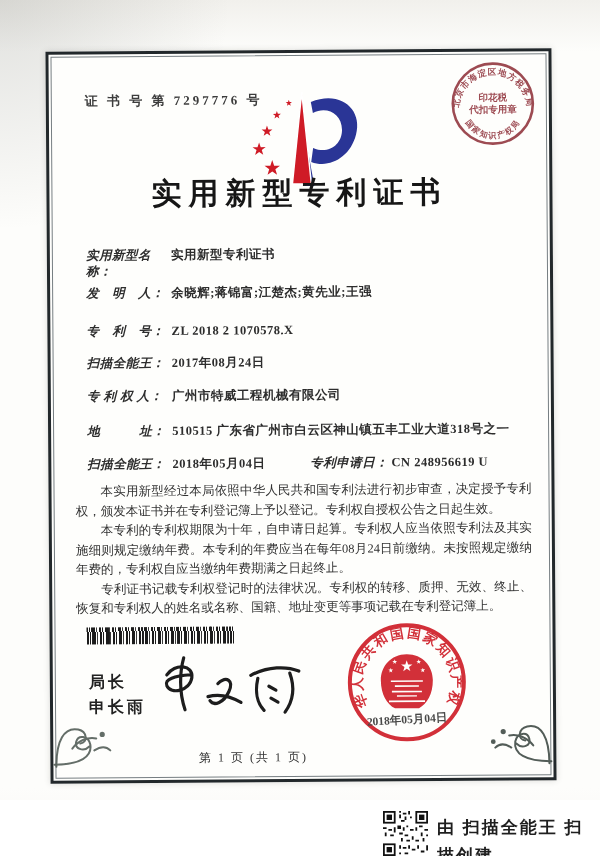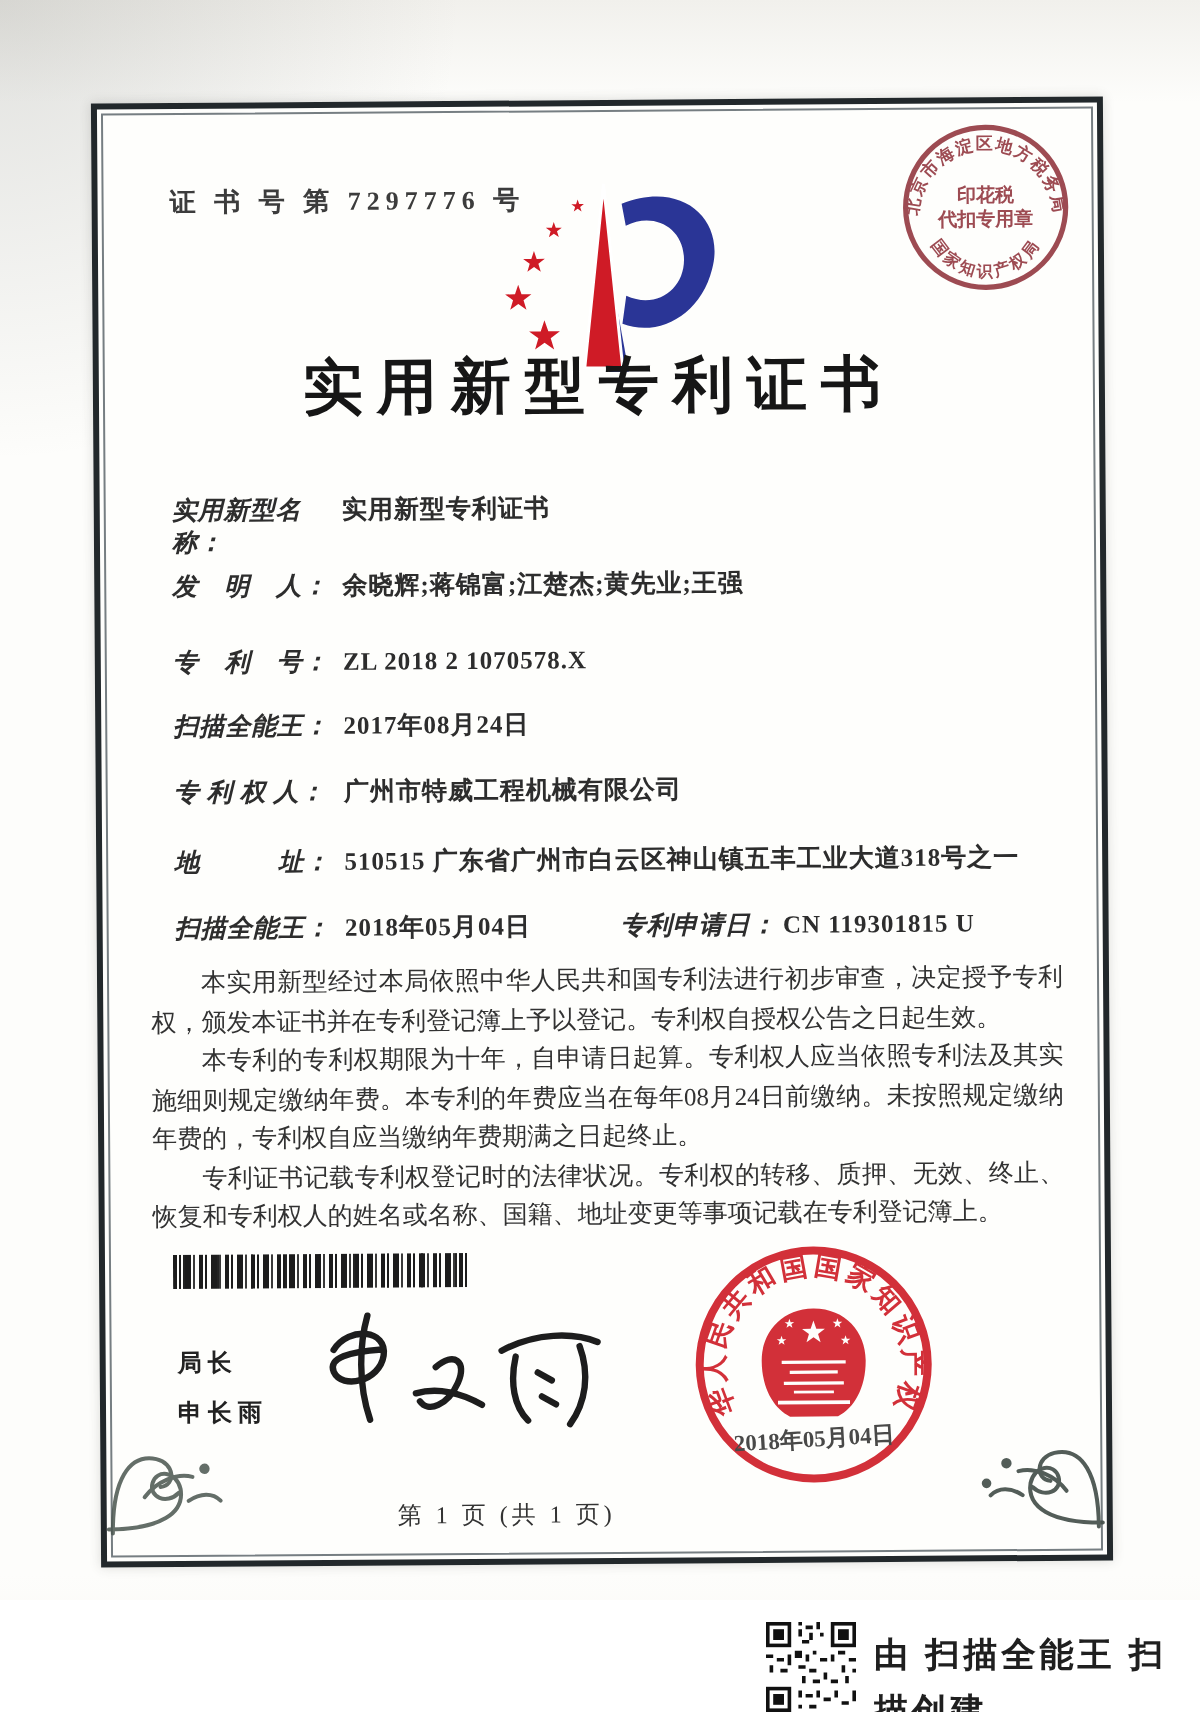--- a/index.html
+++ b/index.html
@@ -34,21 +34,21 @@
          text-align:justify;font-weight:500;}
   .legal p{margin:0;text-indent:2em;}
   
   .barcode{left:34px;top:573px;width:148px;height:17px;
     background:
       repeating-linear-gradient(90deg,#1c1c1c 0 2px,rgba(0,0,0,0) 2px 3px,#1c1c1c 3px 4px,
         rgba(0,0,0,0) 4px 6px,#1c1c1c 6px 9px,rgba(0,0,0,0) 9px 10px,#3a3a3a 10px 11px,rgba(0,0,0,0) 11px 13px),
       repeating-linear-gradient(90deg,rgba(0,0,0,0) 0 5px,#222 5px 6px,rgba(0,0,0,0) 6px 17px);
   }
   
-  .officer{left:36px;top:615px;font-size:12px;font-weight:700;color:#222;letter-spacing:3px;line-height:25px;}
+  .officer{left:36px;top:615px;font-size:16px;font-weight:700;color:#222;letter-spacing:3px;line-height:25px;}
   .signature{left:98px;top:598px;width:164px;height:64px;}
   
   .red-seal{left:292px;top:568px;width:124px;height:124px;opacity:.93;mix-blend-mode:multiply;}
   .tax-stamp{left:398px;top:6px;width:92px;height:92px;opacity:.85;mix-blend-mode:multiply;}
   .page-foot{left:100px;top:696px;width:200px;text-align:center;font-size:12px;color:#333;letter-spacing:2px;}
   .flourish{width:78px;height:78px;}
   .fl-bl{left:-1px;top:636px;transform:scaleX(-1);opacity:.85;}
   .fl-br{left:422px;top:636px;opacity:.9;}
   
   .scanbar{left:0;top:800px;width:600px;height:56px;background:#fff;}
@@ -104,21 +104,21 @@
   </div>
   <div class="abs frow addr" style="top:369px">
     <span class="flabel">地　　　址：</span>
     <span class="fvalue">510515 广东省广州市白云区神山镇五丰工业大道318号之一</span>
   </div>
   <div class="abs frow" style="top:402px">
     <span class="flabel">扫描全能王：</span>
     <span class="fvalue">2018年05月04日</span>
     <span class="grant2">
       <span class="flabel" style="width:auto">专利申请日：</span>
-      <span class="fvalue">CN 119301815 U</span>
+      <span class="fvalue">CN 248956619 U</span>
     </span>
   </div>
 
   <div class="abs legal">
     <p>本实用新型经过本局依照中华人民共和国专利法进行初步审查，决定授予专利权，颁发本证书并在专利登记簿上予以登记。专利权自授权公告之日起生效。</p>
     <p>本专利的专利权期限为十年，自申请日起算。专利权人应当依照专利法及其实施细则规定缴纳年费。本专利的年费应当在每年08月24日前缴纳。未按照规定缴纳年费的，专利权自应当缴纳年费期满之日起终止。</p>
     <p>专利证书记载专利权登记时的法律状况。专利权的转移、质押、无效、终止、恢复和专利权人的姓名或名称、国籍、地址变更等事项记载在专利登记簿上。</p>
   </div>
 
   <div class="abs barcode"></div>

